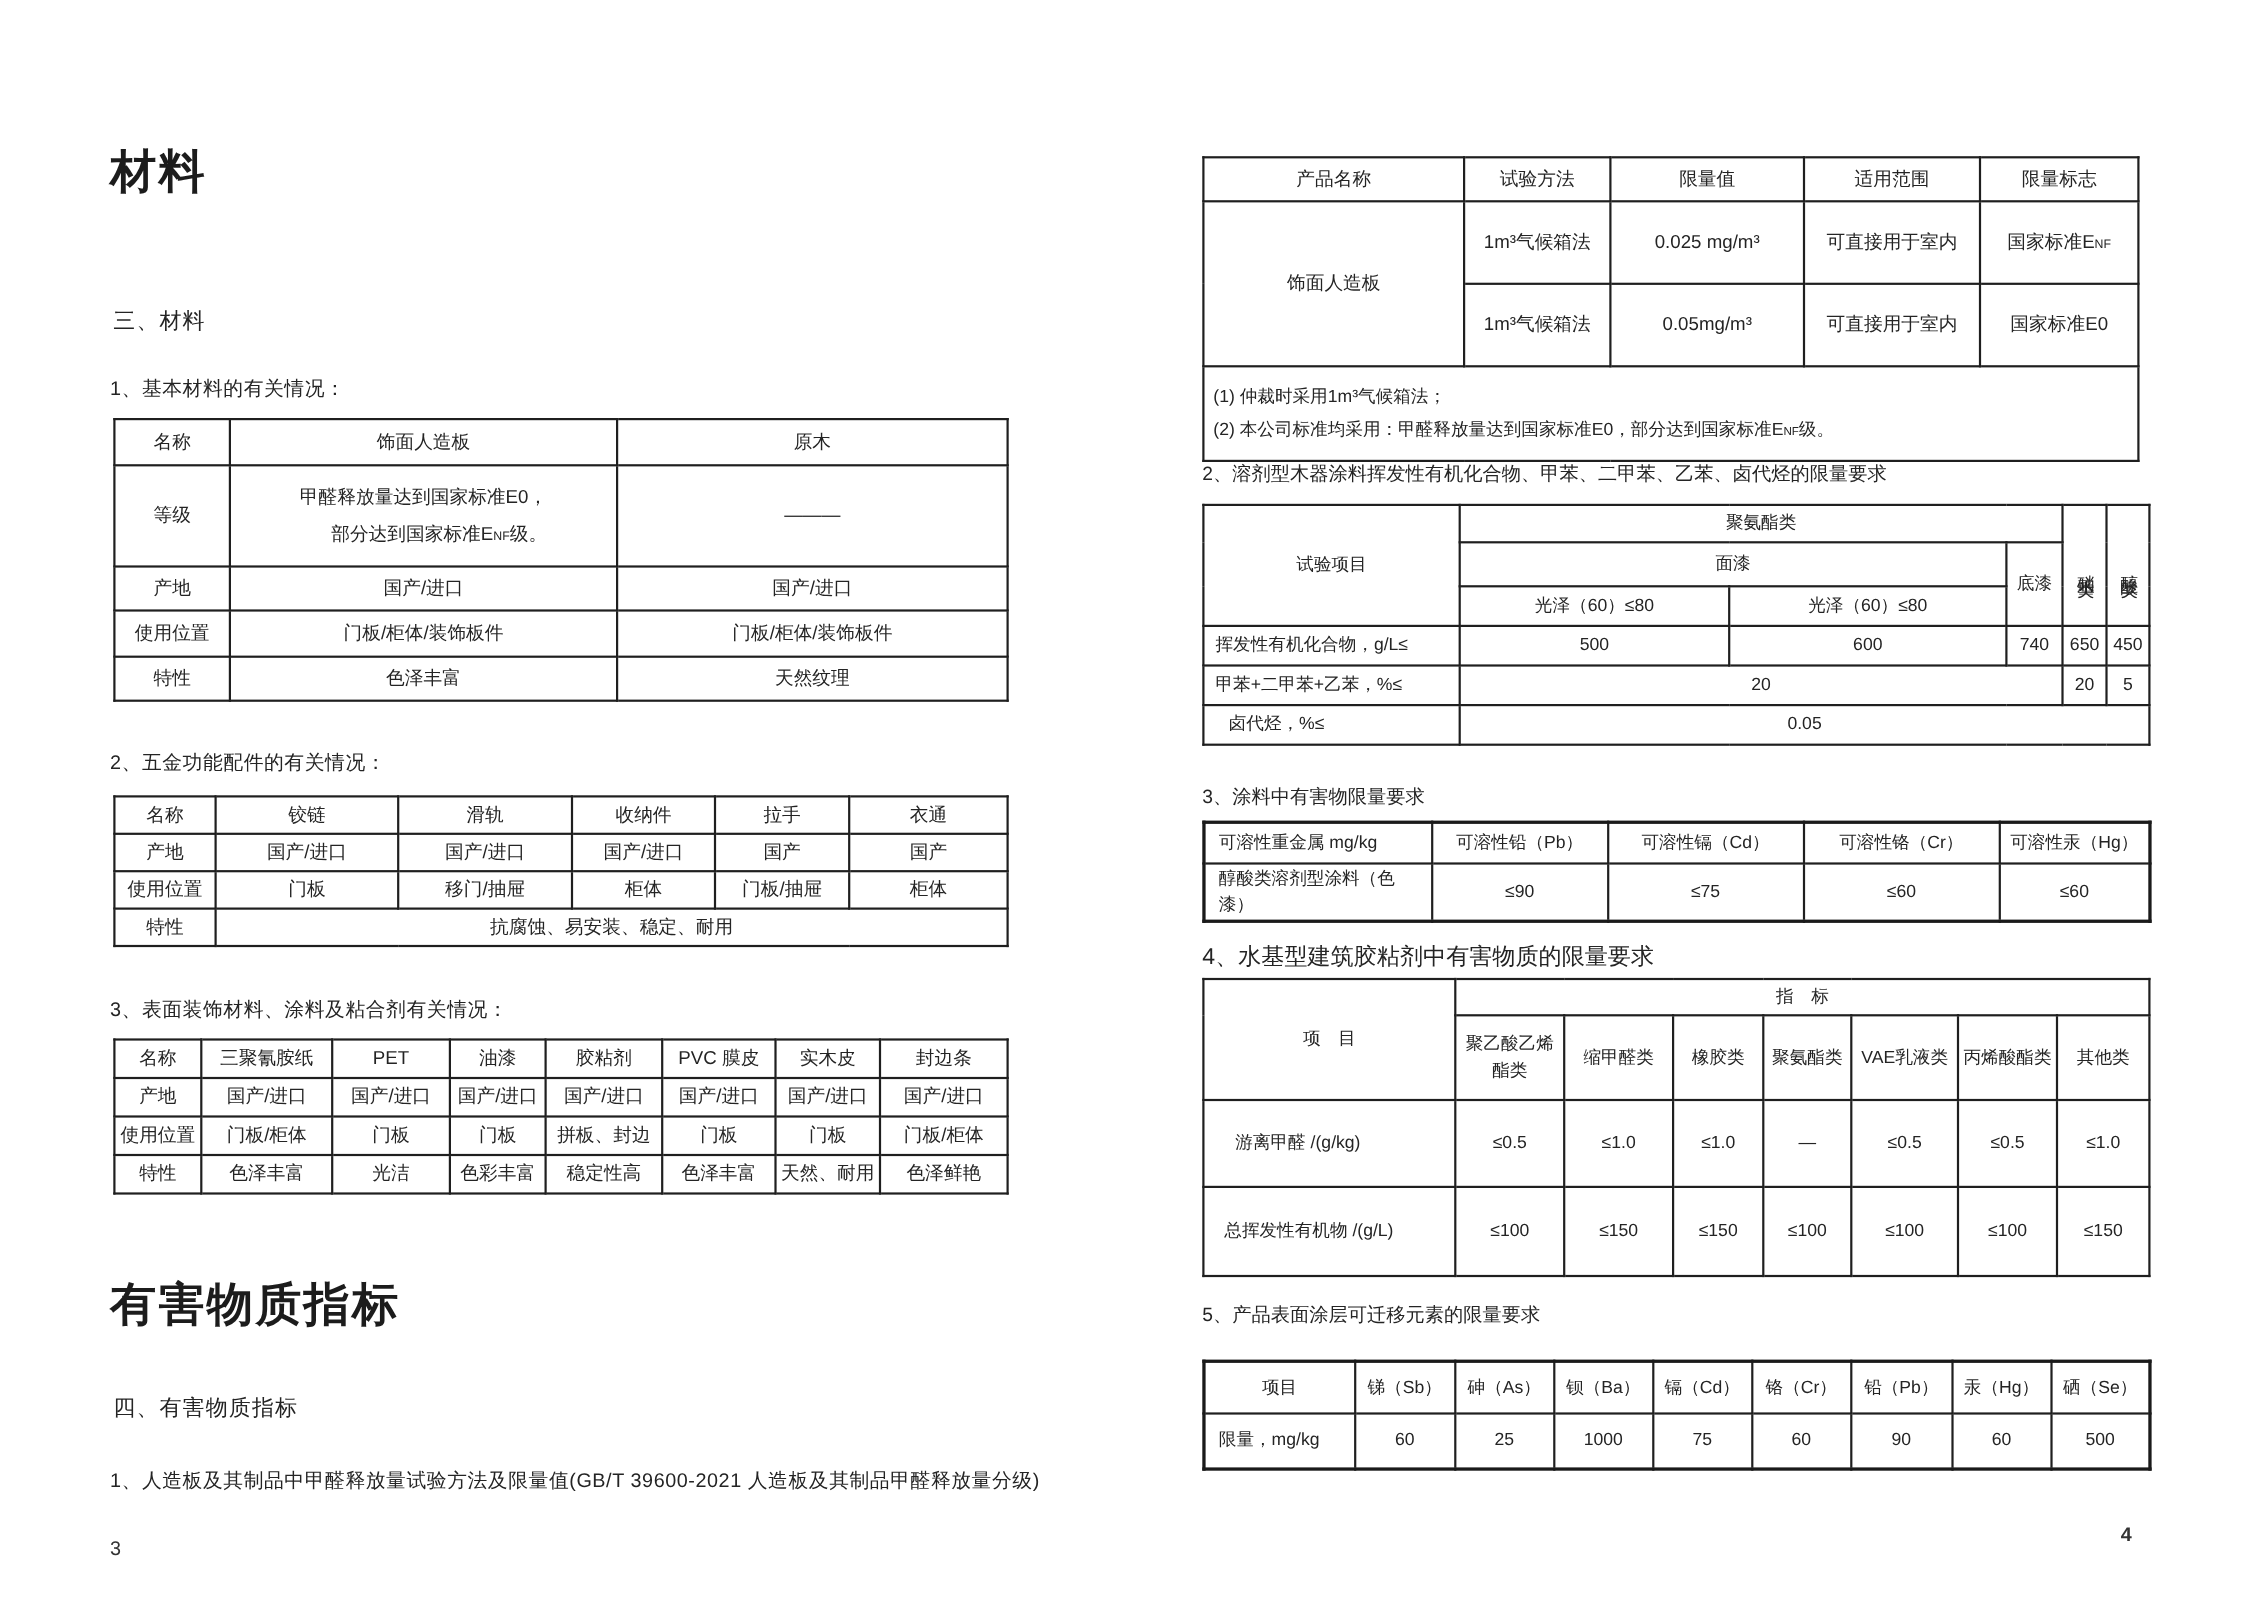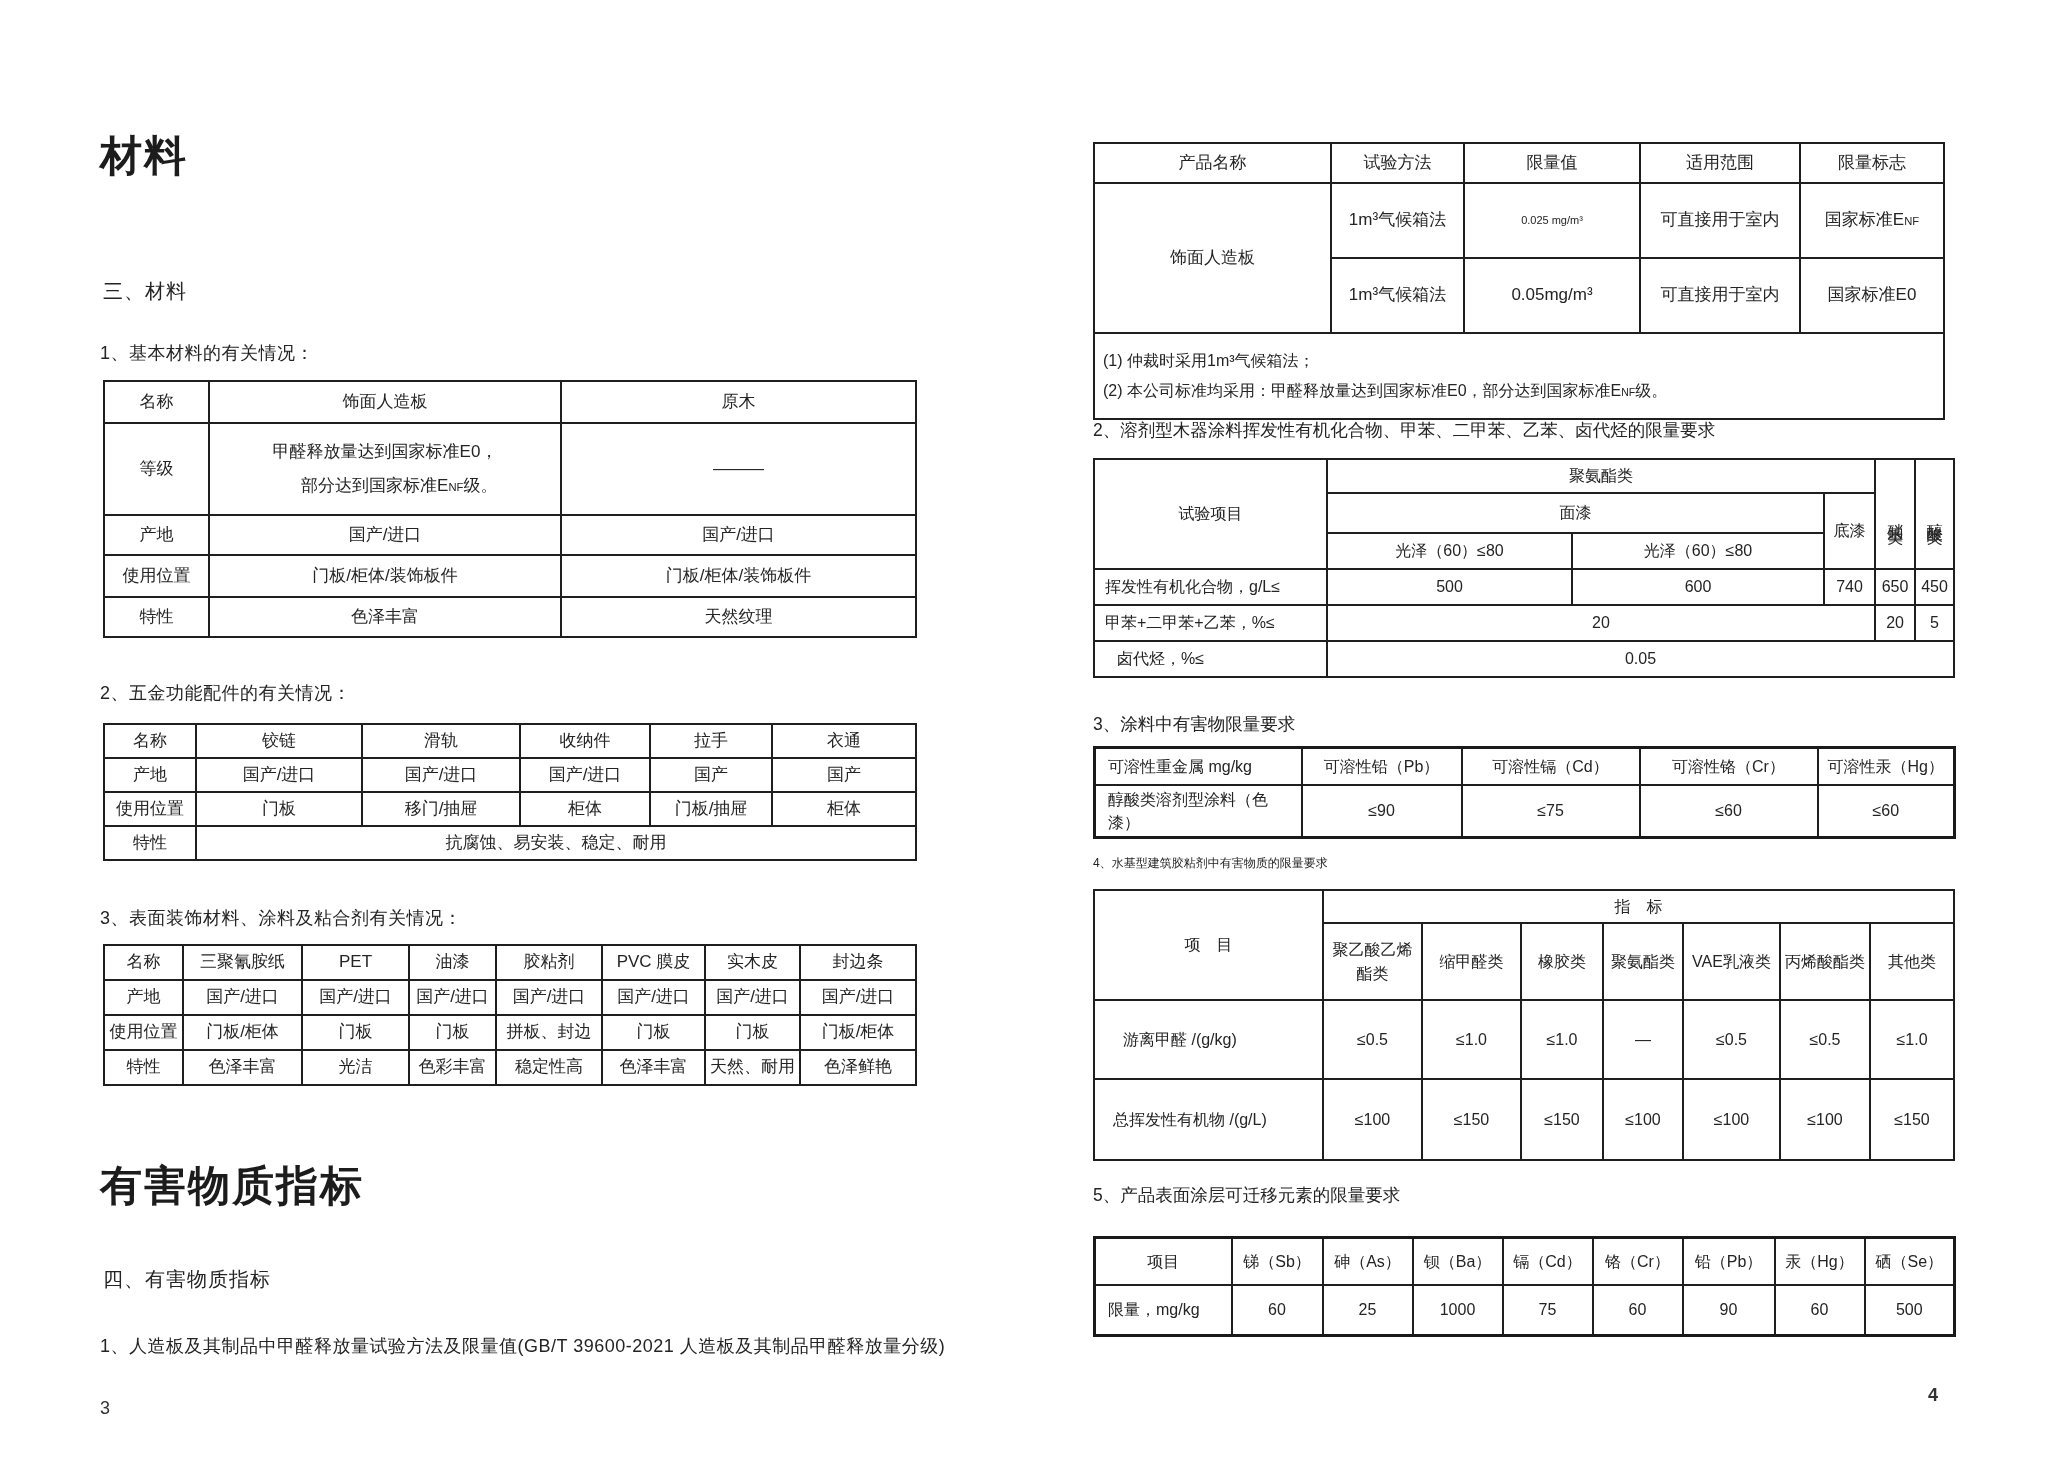--- a/index.html
+++ b/index.html
@@ -205,21 +205,21 @@
         <tr style="height:40px;">
       <td style="font-size:17px;">产品名称</td>
       <td style="font-size:17px;">试验方法</td>
       <td style="font-size:17px;">限量值</td>
       <td style="font-size:17px;">适用范围</td>
       <td style="font-size:17px;">限量标志</td>
     </tr>
     <tr style="height:75px;">
       <td rowspan="2" style="font-size:17px;">饰面人造板</td>
       <td style="font-size:17px;">1m³气候箱法</td>
-      <td style="font-size:11px;">0.025 mg/m³</td>
+      <td style="font-size:17px;">0.025 mg/m³</td>
       <td style="font-size:17px;">可直接用于室内</td>
       <td style="font-size:17px;"><span>国家标准E</span><span class="sc">NF</span></td>
     </tr>
     <tr style="height:75px;">
       <td style="font-size:17px;">1m³气候箱法</td>
       <td style="font-size:17px;">0.05mg/m³</td>
       <td style="font-size:17px;">可直接用于室内</td>
       <td style="font-size:17px;">国家标准E0</td>
     </tr>
     <tr style="height:86px;">
@@ -299,21 +299,21 @@
     <tr style="height:37px;">
       <td class="lab12">醇酸类溶剂型涂料（色漆）</td>
       <td>≤90</td>
       <td>≤75</td>
       <td>≤60</td>
       <td>≤60</td>
     </tr>
   </tbody>
     </table>
 
-  <div class="abs" style="left:1093px;top:855px;font-size:12px;color:#242424;">4、水基型建筑胶粘剂中有害物质的限量要求</div>
+  <div class="abs" style="left:1093px;top:855px;font-size:21px;color:#242424;">4、水基型建筑胶粘剂中有害物质的限量要求</div>
 
   <table class="abs t-right" style="left:1093px;top:889px;width:860px;">
     <colgroup>
         <col style="width:229px">
         <col style="width:99px">
         <col style="width:99px">
         <col style="width:82px">
         <col style="width:80px">
         <col style="width:97px">
         <col style="width:90px">

